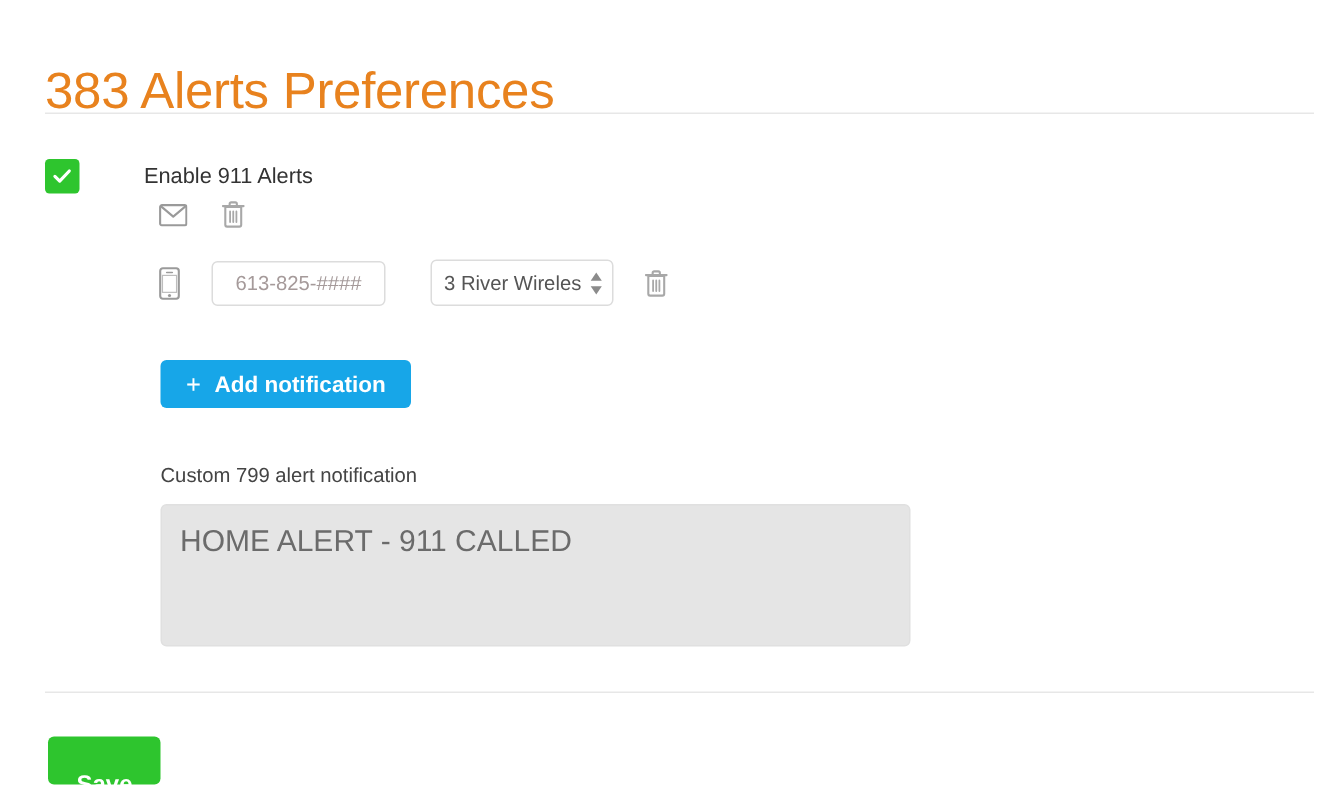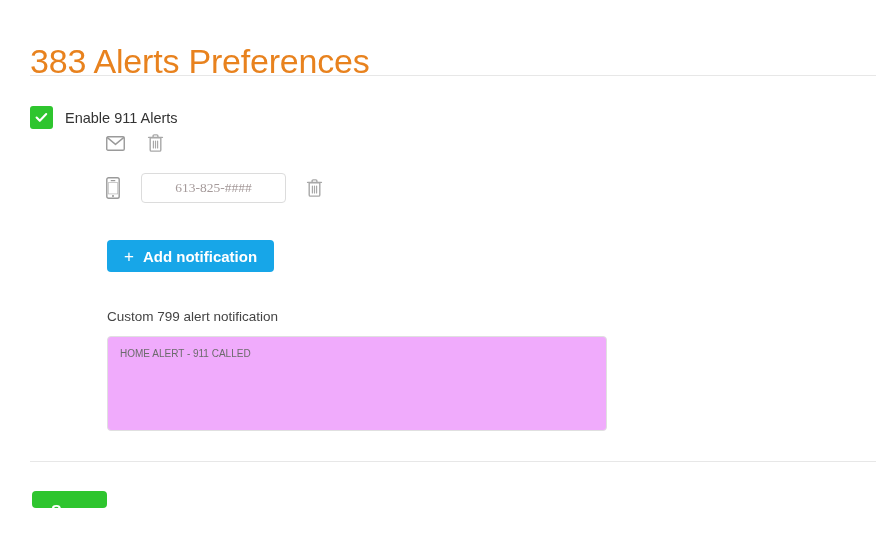--- a/index.html
+++ b/index.html
@@ -40,20 +40,21 @@
   .divider-top { top: 75px; }
   .divider-bottom { top: 461px; }
 
   
   .enable-row {
     position: absolute;
     left: 30px;
     top: 106px;
     display: flex;
     align-items: center;
+    gap: 31px;
   }
   .checkbox {
     width: 23px;
     height: 23px;
     border-radius: 3px;
     background: #2ec52e;
     display: flex;
     align-items: center;
     justify-content: center;
     flex: none;
@@ -101,24 +102,23 @@
   }
   .field::placeholder { color: #a9a0a0; opacity: 1; }
 
   .email-field {
     width: 274px;
     margin-left: 13px;
     font-variant: small-caps;
     letter-spacing: 0.2px;
   }
   .phone-field {
-    width: 145px;
+    width: 116px;
     margin-left: 13px;
     text-align: center;
-    font-family: Liberation Serif, serif;
   }
   .phone-field::placeholder { color: #a59a9a; }
 
   .carrier-select {
     box-sizing: border-box;
     width: 122px;
     height: 31px;
     margin-left: 30px;
     border: 1px solid #dcdcdc;
     border-radius: 4px;
@@ -212,37 +212,37 @@
   }
   .custom-textarea {
     position: absolute;
     left: 107px;
     top: 336px;
     box-sizing: border-box;
     width: 500px;
     height: 95px;
     border: 1px solid #e0e0e0;
     border-radius: 4px;
-    background: #f0abfc;
+    background: #e5e5e5;
     resize: none;
     outline: none;
     padding: 10px 12px;
     font-family: "Liberation Sans", sans-serif;
-    font-size: 10px;
+    font-size: 20px;
     color: #6b6b6b;
     line-height: 1.4;
   }
 
   
   .save-btn {
     position: absolute;
     left: 32px;
     top: 491px;
     height: 17px;
-    padding: 4px 19px;
+    padding: 16px 19px;
     border: none;
     border-radius: 4px;
     background: #2ec52e;
     color: #ffffff;
     font-family: "Liberation Sans", sans-serif;
     font-size: 16px;
     font-weight: 600;
     cursor: pointer;
     line-height: 33px;
   }
@@ -283,20 +283,31 @@
 <div class="notif-row row-phone">
   <span class="chan-icon">
     <svg width="14" height="22" viewBox="0 0 14 22">
       <rect x="0.8" y="0.8" width="12.4" height="20.4" rx="1.8" fill="none" stroke="#9a9a9a" stroke-width="1.4"></rect>
       <rect x="4.6" y="3.1" width="4.8" height="1.1" rx="0.55" fill="#9a9a9a"></rect>
       <rect x="2.3" y="5.6" width="9.4" height="11.3" fill="#ffffff" stroke="#bdbdbd" stroke-width="0.8"></rect>
       <circle cx="7" cy="19.0" r="1.05" fill="#9a9a9a"></circle>
     </svg>
   </span>
   <input class="field phone-field" type="text" value="" placeholder="613-825-####" style="">
+  <span class="carrier-wrap">
+    <span class="carrier-select">3 River Wireles</span>
+    <span class="spinner">
+      <svg width="9" height="7" viewBox="0 0 9 7">
+          <path d="M4.5 0.6 L8.2 6.2 L0.8 6.2 Z" fill="#8b8b8b"></path>
+        </svg>
+      <svg width="9" height="7" viewBox="0 0 9 7">
+          <path d="M4.5 6.4 L0.8 0.8 L8.2 0.8 Z" fill="#8b8b8b"></path>
+        </svg>
+    </span>
+  </span>
   <button class="trash-btn trash-phone">
     <svg width="17" height="20" viewBox="0 0 17 20">
       <path d="M1.6 4.4 h13.8" stroke="#a8a8a8" stroke-width="1.4" stroke-linecap="round"></path>
       <path d="M6.1 4.4 v-1.5 a1 1 0 0 1 1-1 h2.8 a1 1 0 0 1 1 1 v1.5" fill="none" stroke="#a8a8a8" stroke-width="1.4"></path>
       <path d="M3.2 4.9 h10.6 v12.0 a1.2 1.2 0 0 1 -1.2 1.2 h-8.2 a1.2 1.2 0 0 1 -1.2 -1.2 z" fill="none" stroke="#a8a8a8" stroke-width="1.4"></path>
       <path d="M6.4 8.0 v7.0 M8.5 8.0 v7.0 M10.6 8.0 v7.0" stroke="#a8a8a8" stroke-width="1.2" stroke-linecap="round"></path>
     </svg>
   </button>
 </div>
 

